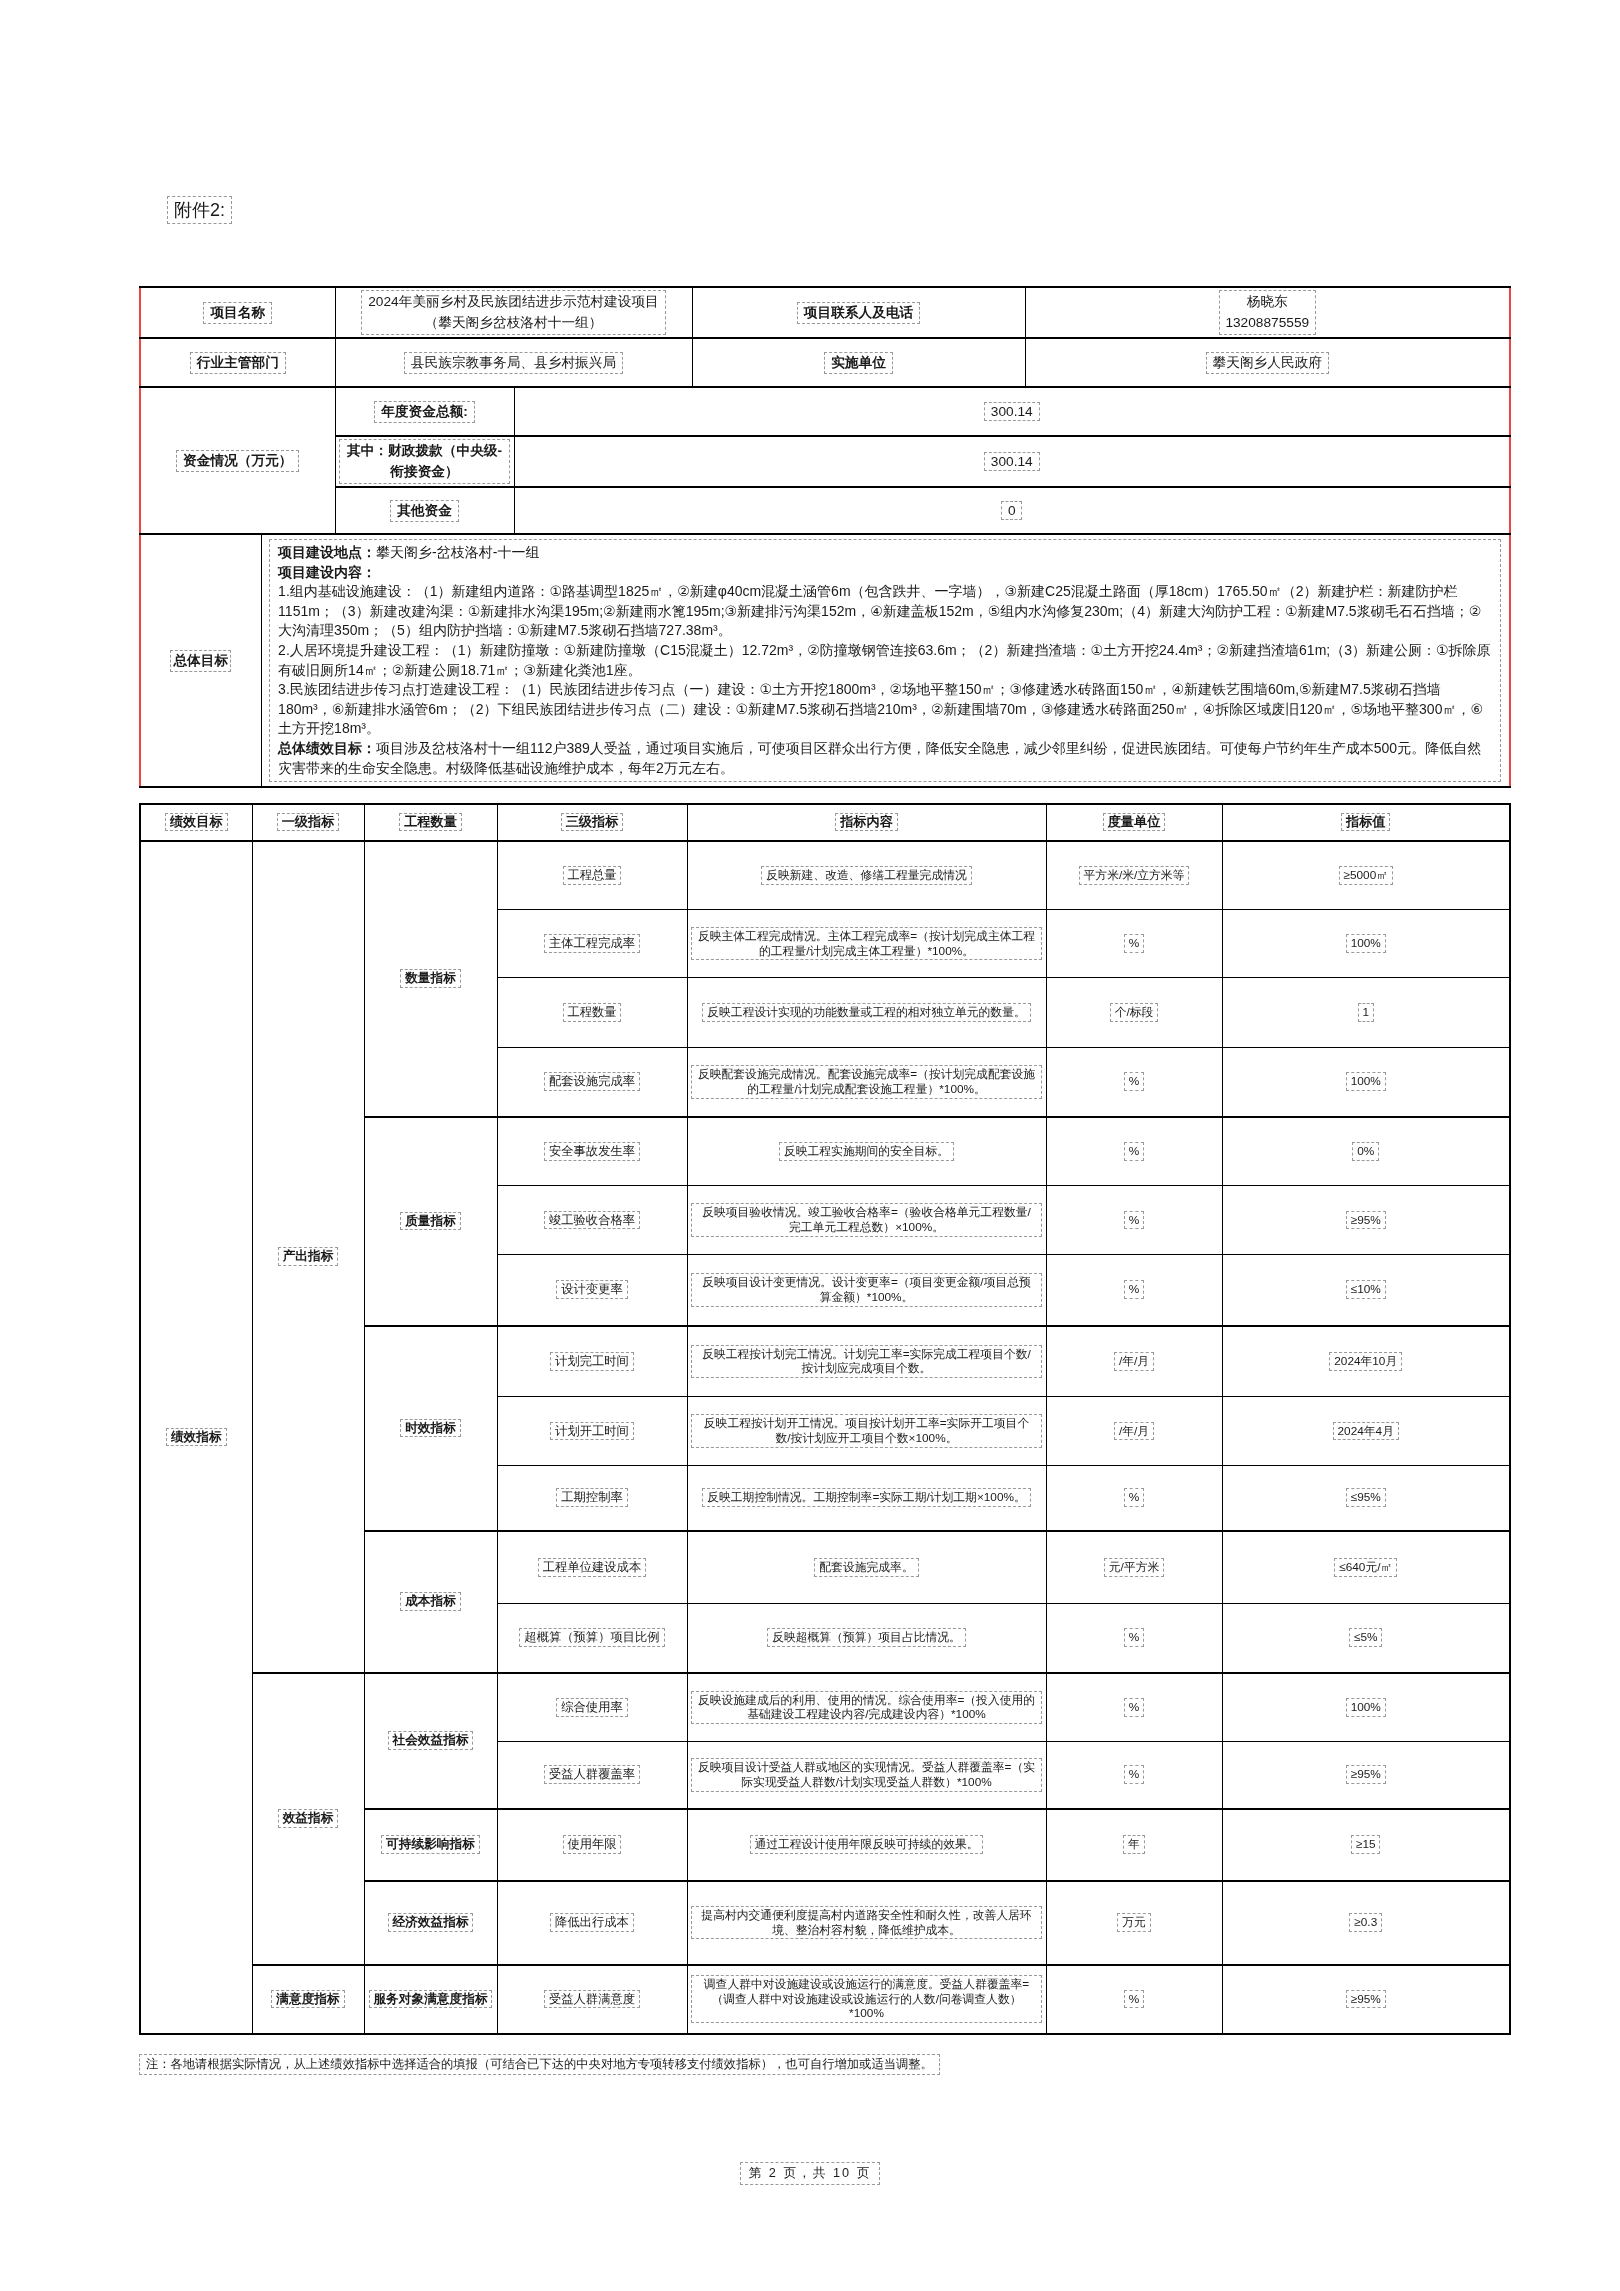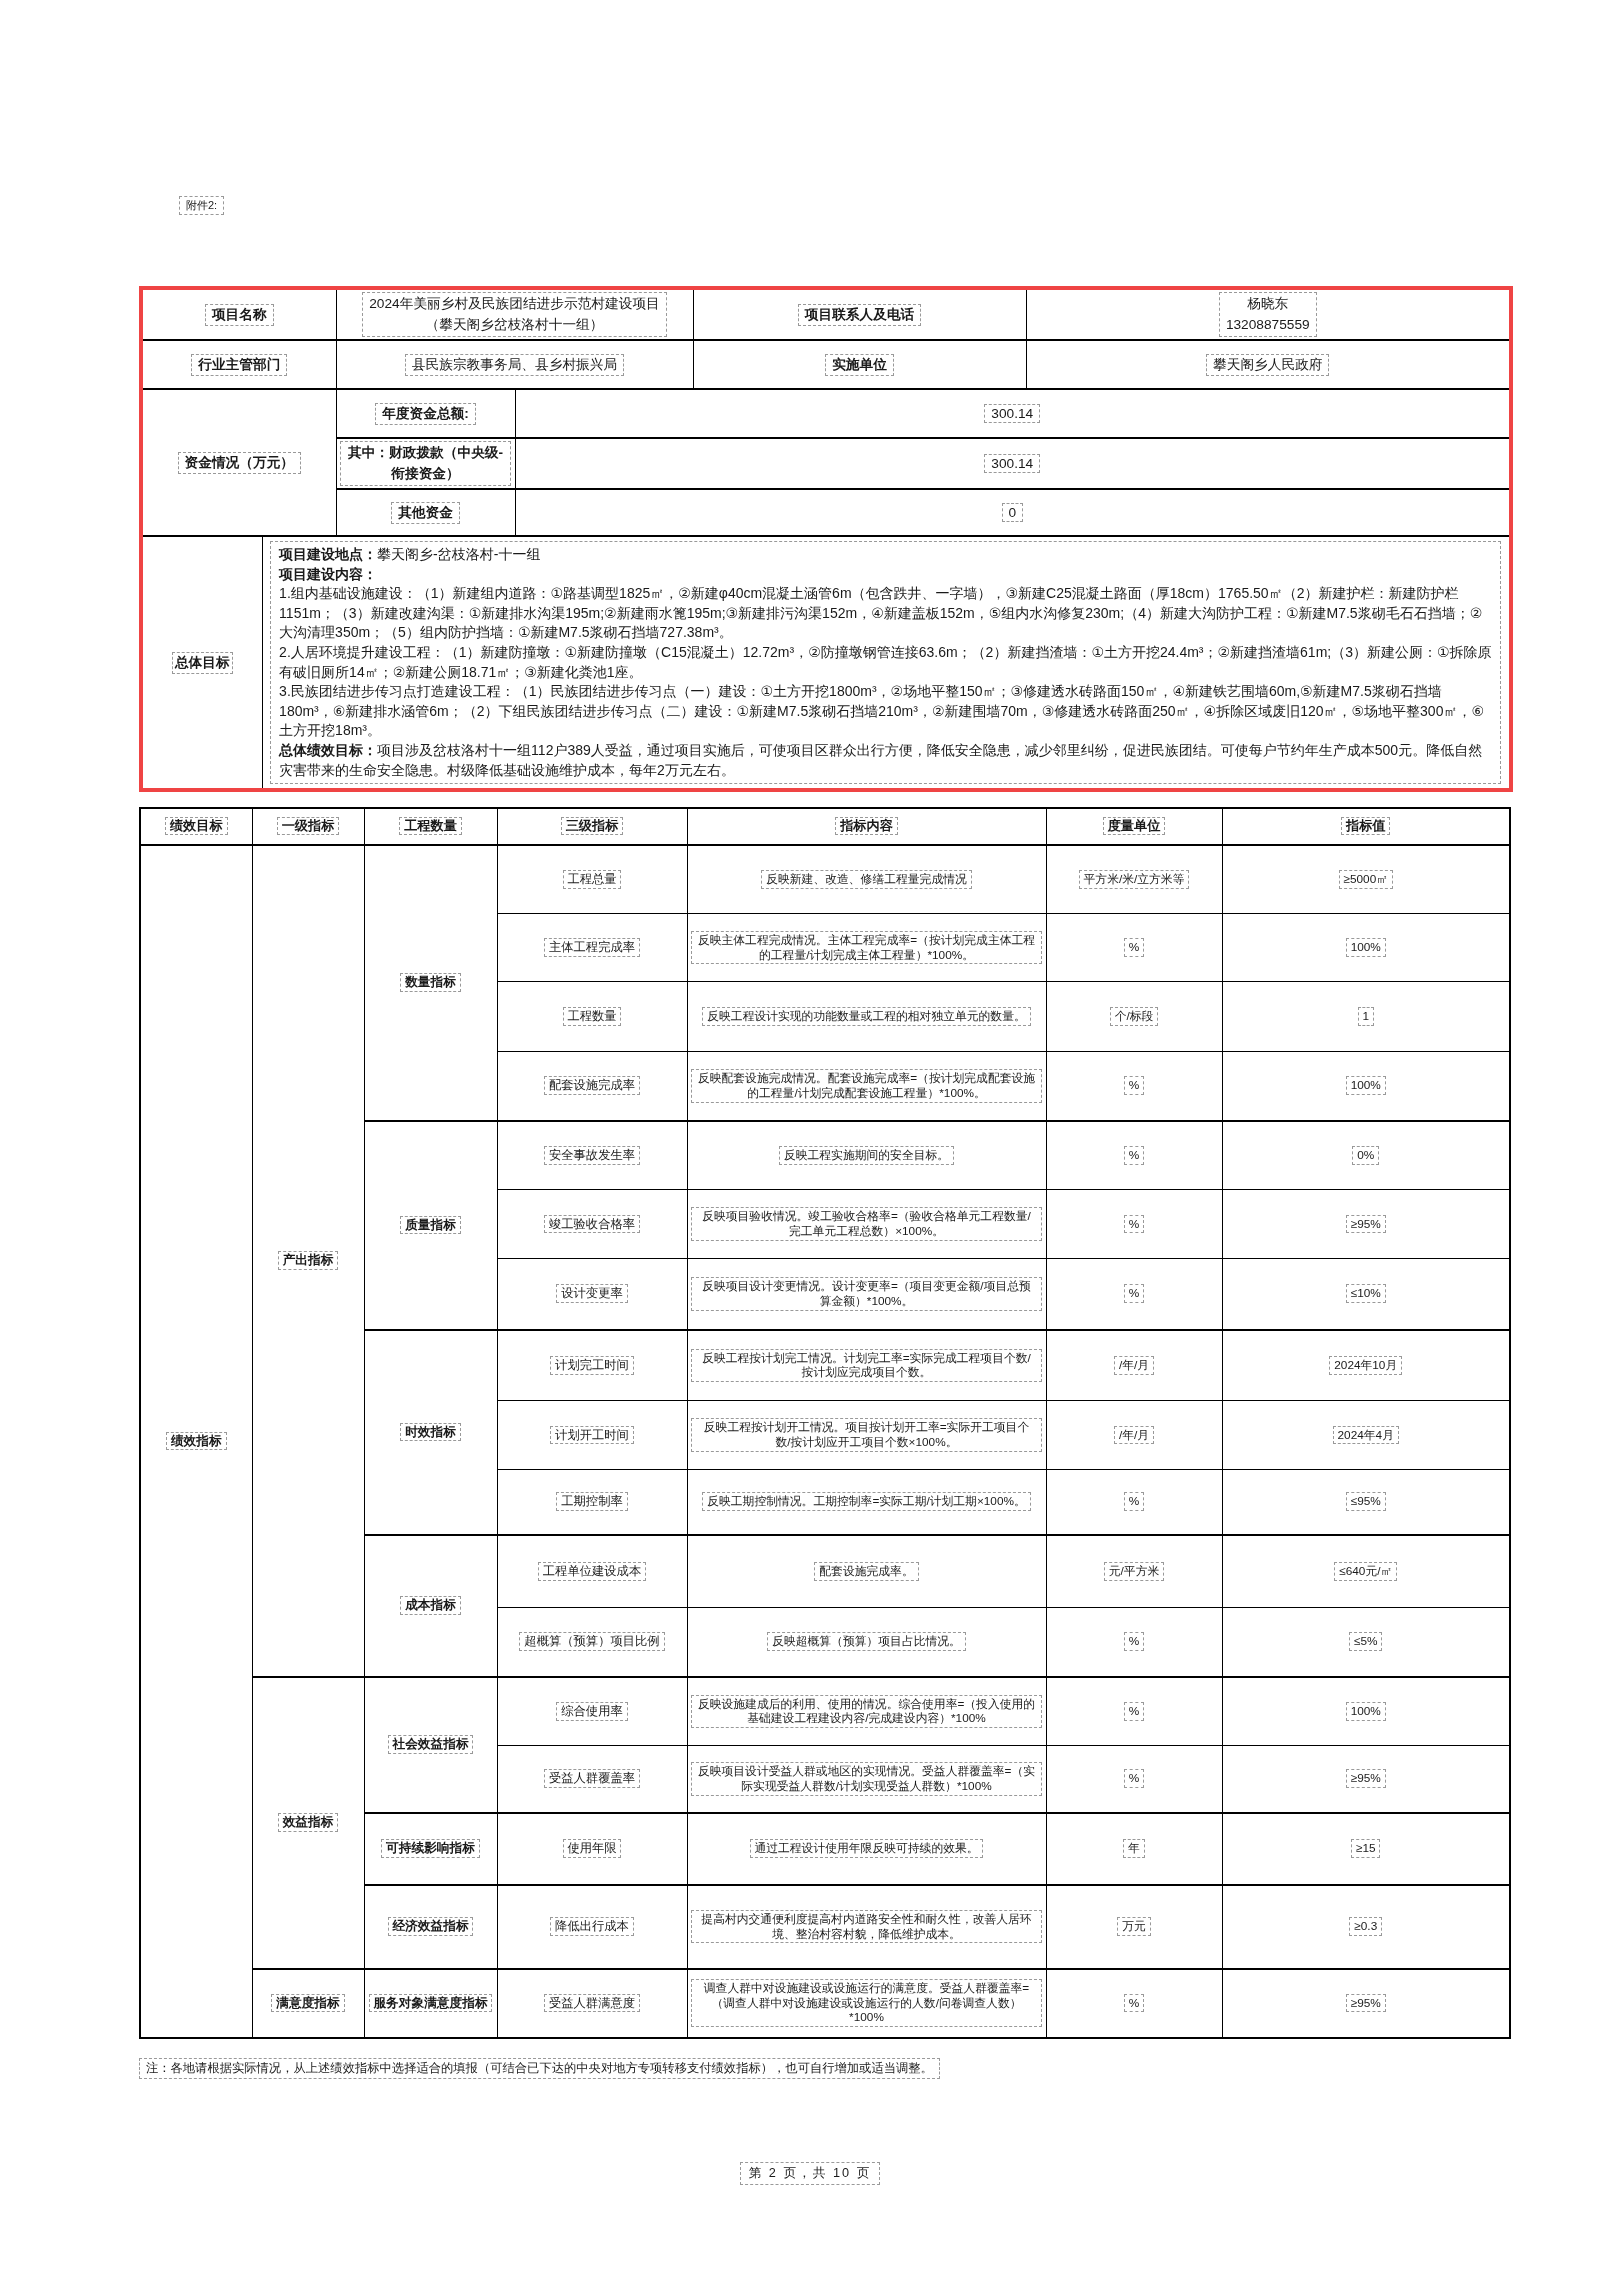--- a/index.html
+++ b/index.html
@@ -1,25 +1,25 @@
 <!DOCTYPE html>
 <html><head>
 <meta charset="utf-8">
 <style>
   html,body{margin:0;padding:0;background:#e8e8e8;}
   .sheet{position:relative;width:1620px;height:2292px;background:#ffffff;margin:0 auto;
          font-family:"Liberation Sans","DejaVu Sans",sans-serif;color:#1a1a1a;overflow:hidden;}
   .a{display:inline-block;border:1px dashed #999999;padding:1px 5.9px;}
-  .attachment{position:absolute;left:179px;top:196px;font-size:11px;}
+  .attachment{position:absolute;left:167px;top:196px;font-size:18px;}
   .title-wrap{position:absolute;left:0;top:247px;width:100%;text-align:center;}
   .title-wrap .a{font-size:26.5px;font-weight:bold;letter-spacing:1px;padding:2px 9.8px;}
   .content{position:absolute;left:139px;top:286px;width:1370px;}
   table{border-collapse:collapse;table-layout:fixed;width:1370px;}
   td{border:1px solid #000;text-align:center;vertical-align:middle;padding:2px 3.9px;overflow:hidden;}
-  .t1{border:4px solid #ef4444;}
+  .t1{border:2px solid #ef4444;}
   .t1 td{border-width:2px 1px;font-size:13.7px;}
   .b{font-weight:bold;}
   .two-line{line-height:1.5;}
   .goal-cell{text-align:left;vertical-align:top;padding:3.9px 7.8px;}
   .goal-box{border:1px dashed #999999;padding:2.9px 7.8px;font-size:14px;line-height:19.6px;text-align:left;}
   .t2{border:2px solid #000;margin-top:14.7px;}
   .t2 td{font-size:11.8px;line-height:14.7px;}
   .t2 .hdr td{border-bottom-width:2.5px;}
   .t2 .hdr .a{font-size:13.2px;font-weight:bold;}
   .t2 tr.grp td{border-top-width:2.5px;}

